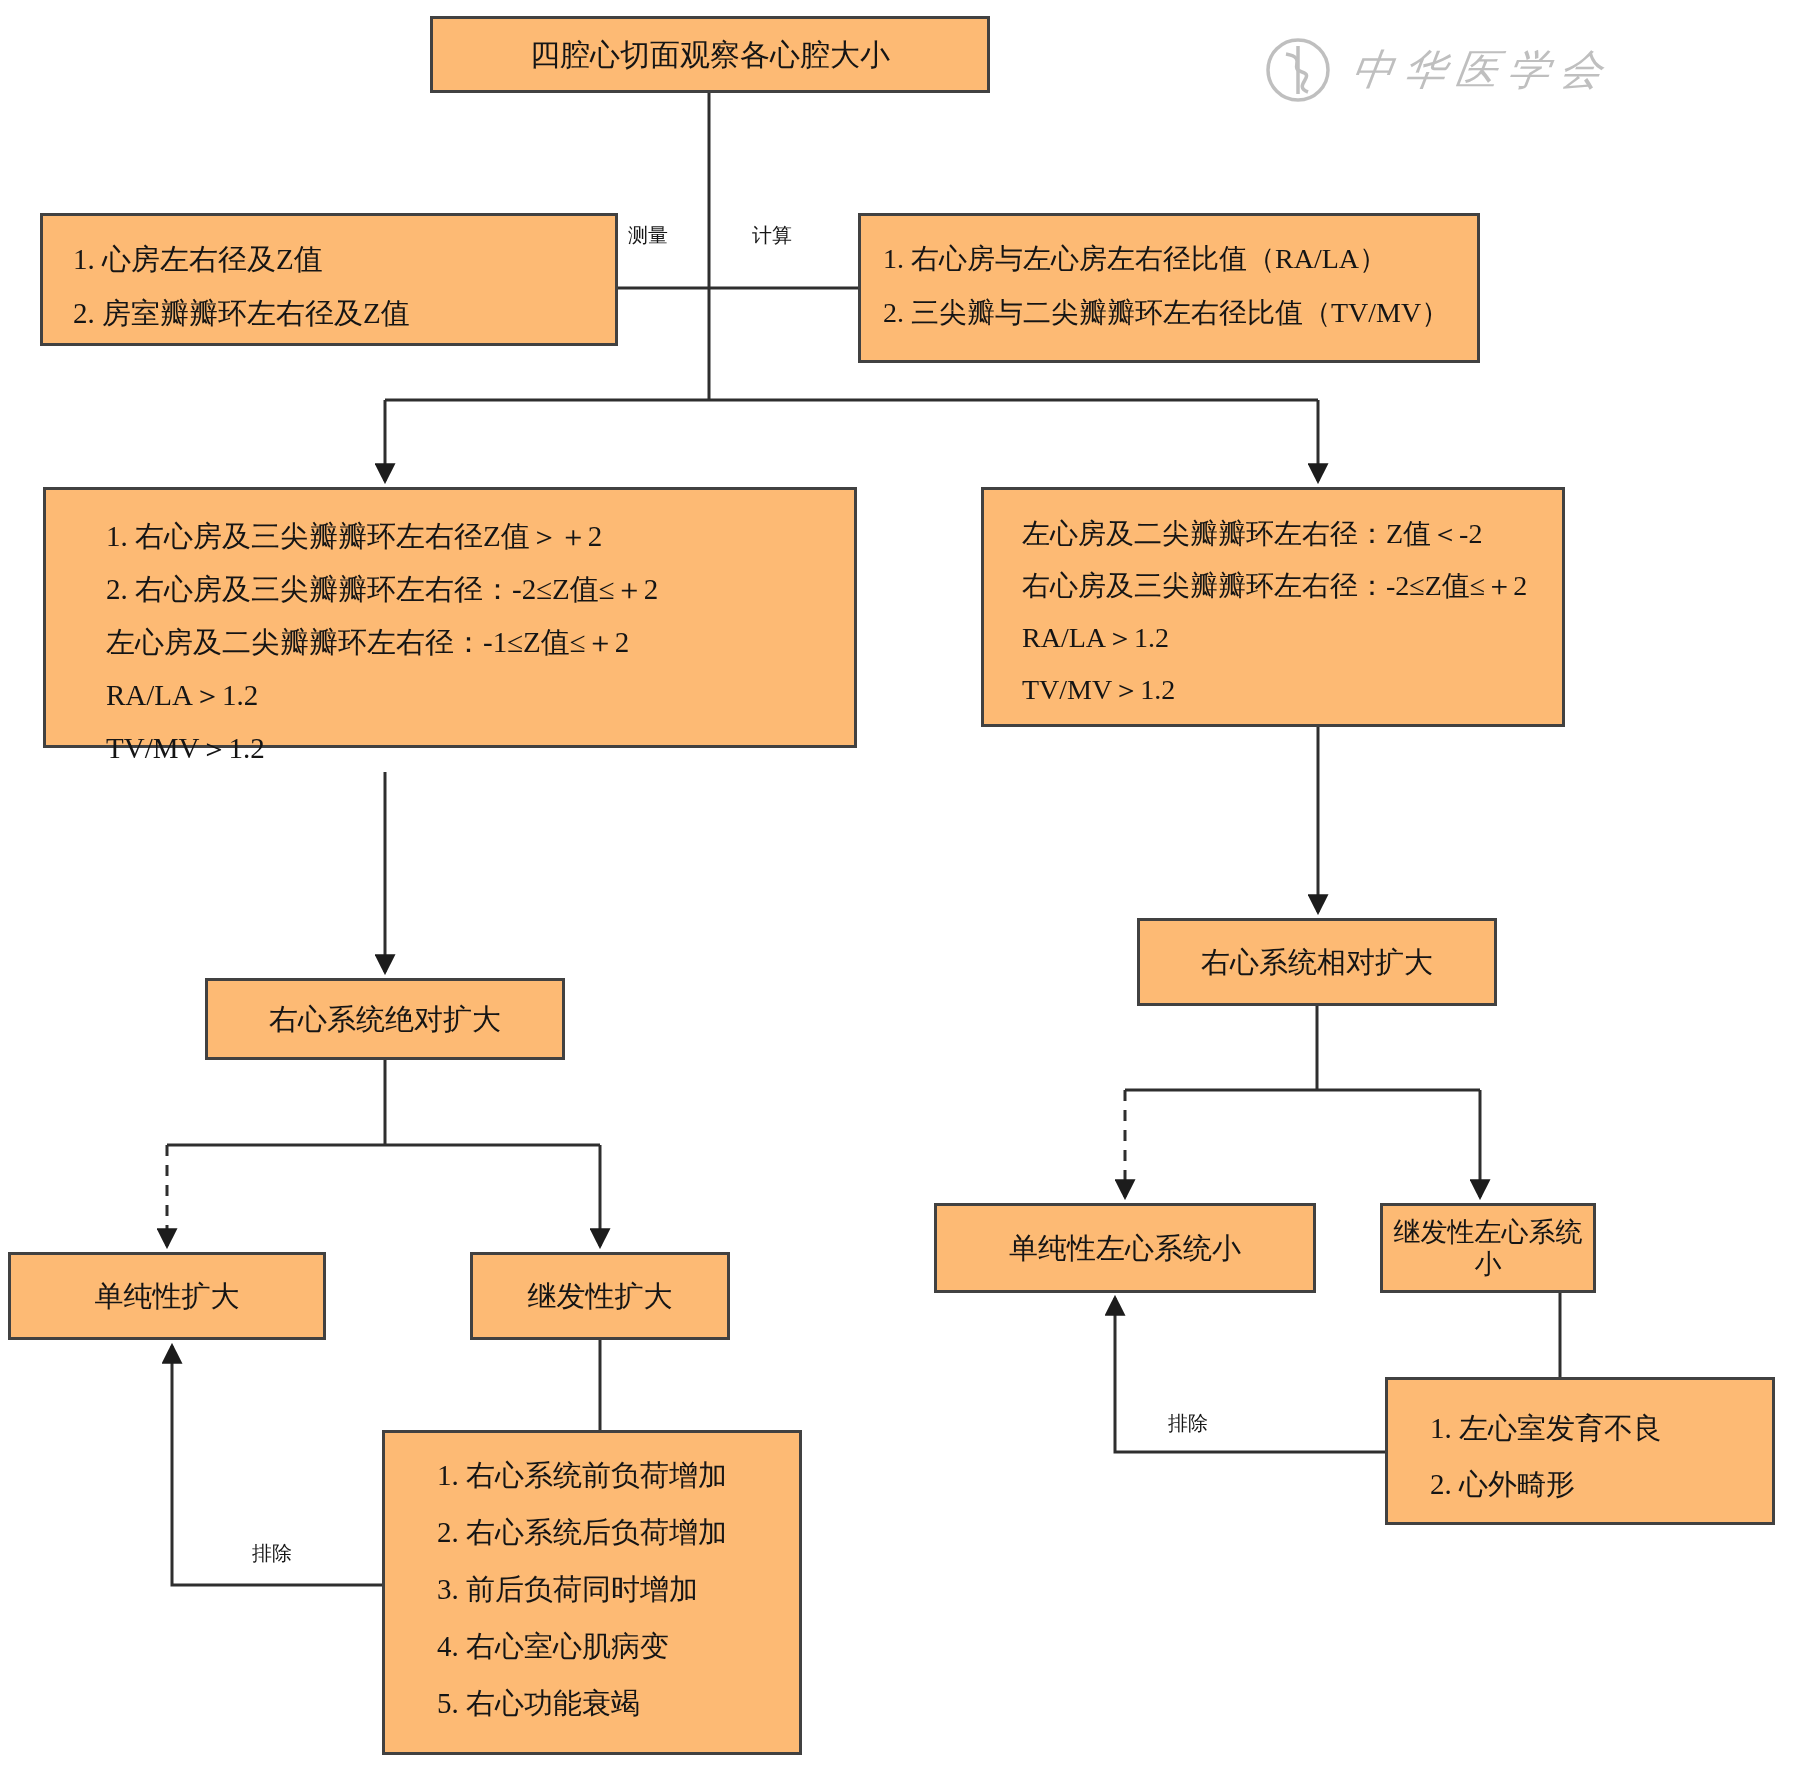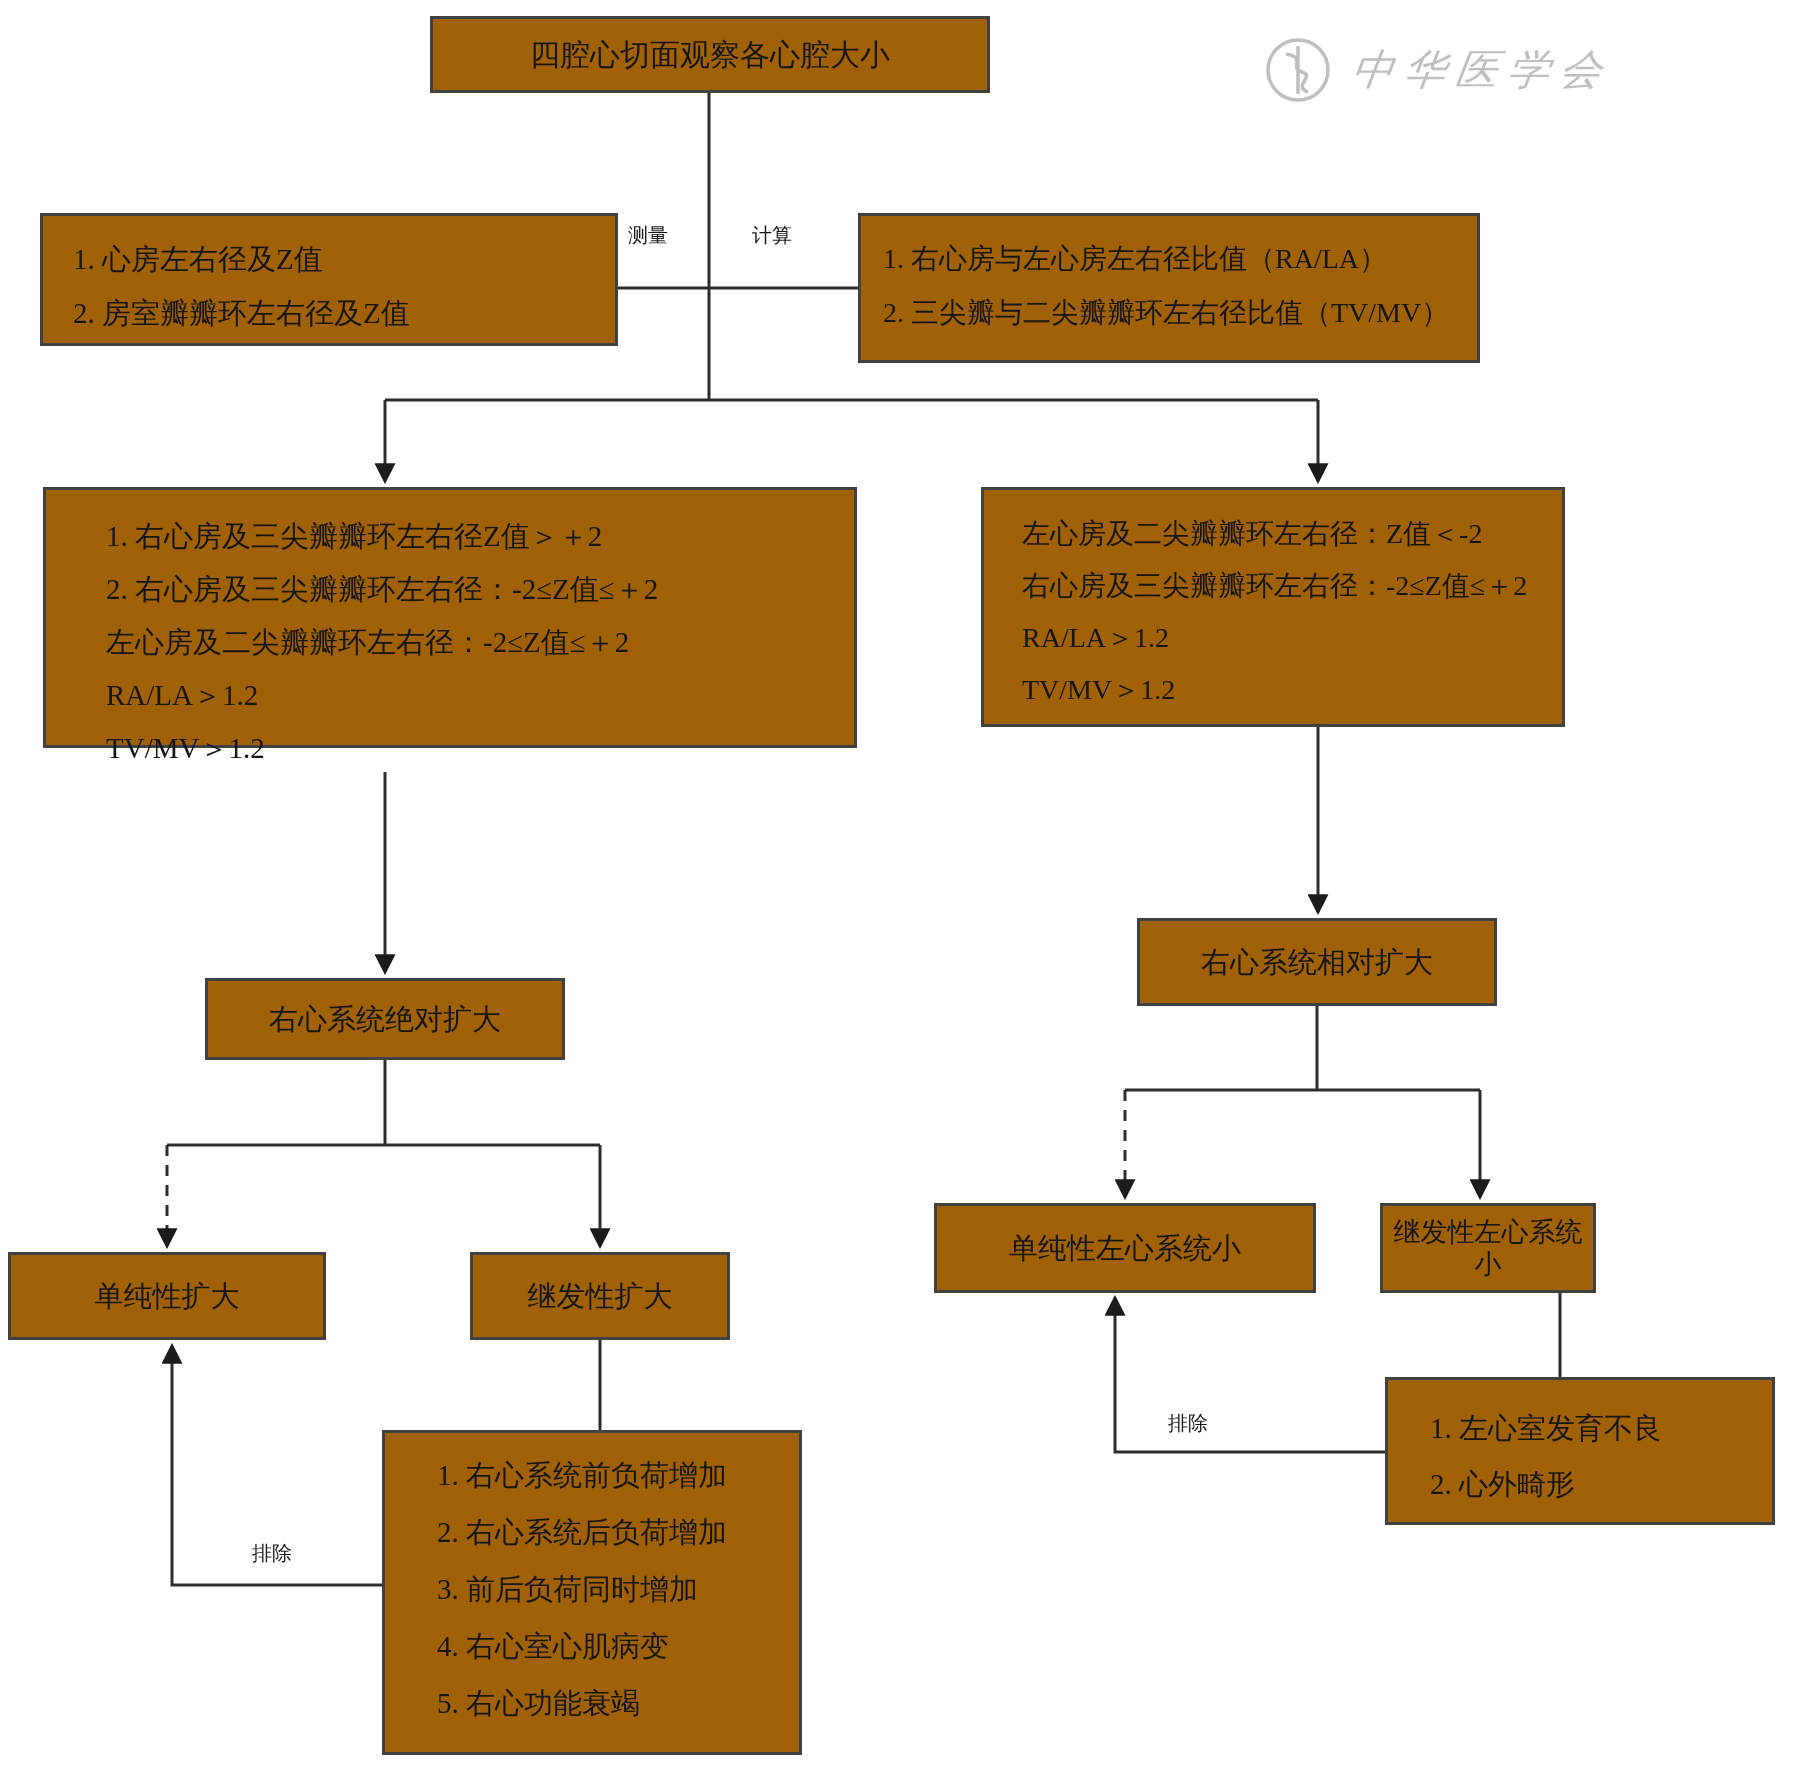--- a/index.html
+++ b/index.html
@@ -3,21 +3,21 @@
 <meta charset="utf-8">
 <style>
   html,body{margin:0;padding:0;background:#ffffff;}
   .canvas{
     position:relative;width:1797px;height:1770px;background:#ffffff;
     font-family:"Liberation Serif","DejaVu Serif",serif;
     color:#151515;overflow:hidden;
   }
   .connectors{position:absolute;left:0;top:0;z-index:1;}
   .node{
-    position:absolute;z-index:2;background:#a16207;
+    position:absolute;z-index:2;background:#fdba74;
     border:3px solid #414141;box-sizing:border-box;
     font-size:29px;line-height:1.2;
   }
   .center{display:flex;align-items:center;justify-content:center;text-align:center;}
   .list{display:block;}
   .list .li{white-space:nowrap;}
   .edge-label{
     position:absolute;z-index:3;font-size:20px;white-space:nowrap;background:transparent;
   }
   .watermark{
@@ -82,21 +82,21 @@
   </div>
 
   <div class="node list" style="left:858px;top:213px;width:622px;height:150px;padding:16px 6px 0 22px;font-size:28px;">
     <div class="li" style="line-height:54px;">1. 右心房与左心房左右径比值（RA/LA）</div>
     <div class="li" style="line-height:54px;">2. 三尖瓣与二尖瓣瓣环左右径比值（TV/MV）</div>
   </div>
 
   <div class="node list" style="left:43px;top:487px;width:814px;height:261px;padding:20px 10px 0 60px;">
     <div class="li" style="line-height:53px;">1. 右心房及三尖瓣瓣环左右径Z值＞＋2</div>
     <div class="li" style="line-height:53px;">2. 右心房及三尖瓣瓣环左右径：-2≤Z值≤＋2</div>
-    <div class="li" style="line-height:53px;">左心房及二尖瓣瓣环左右径：-2≤Z值≤＋2</div>
+    <div class="li" style="line-height:53px;">左心房及二尖瓣瓣环左右径：-1≤Z值≤＋2</div>
     <div class="li" style="line-height:53px;">RA/LA＞1.2</div>
     <div class="li" style="line-height:53px;">TV/MV＞1.2</div>
   </div>
 
   <div class="node list" style="left:981px;top:487px;width:584px;height:240px;padding:18px 8px 0 38px;font-size:28px;">
     <div class="li" style="line-height:52px;">左心房及二尖瓣瓣环左右径：Z值＜-2</div>
     <div class="li" style="line-height:52px;">右心房及三尖瓣瓣环左右径：-2≤Z值≤＋2</div>
     <div class="li" style="line-height:52px;">RA/LA＞1.2</div>
     <div class="li" style="line-height:52px;">TV/MV＞1.2</div>
   </div>

